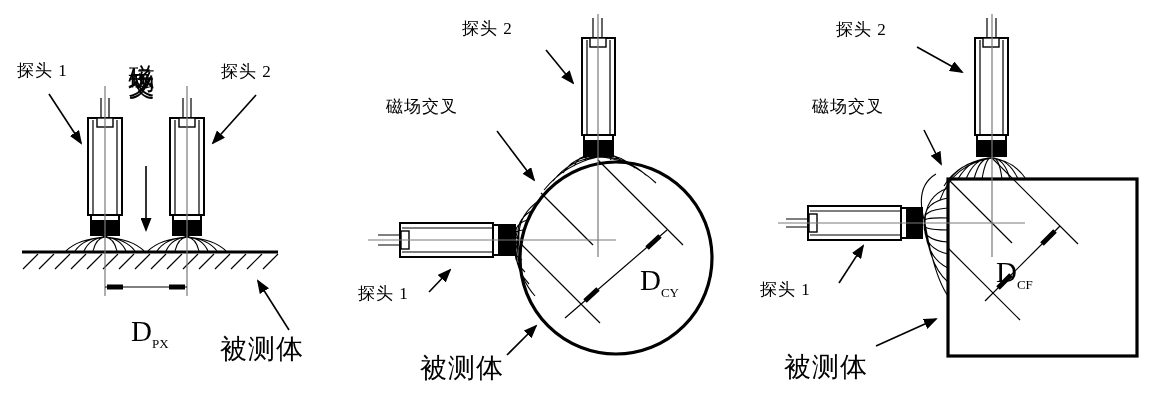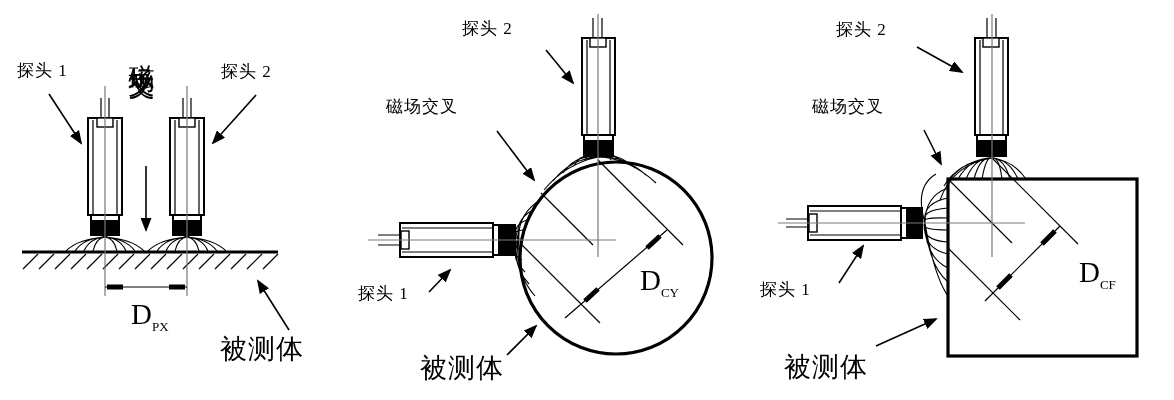--- a/index.html
+++ b/index.html
@@ -166,27 +166,27 @@
     <line class="s-leader" x1="924" y1="130" x2="941" y2="164" marker-end="url(#ah)"></line>
     <line class="s-leader" x1="839" y1="283" x2="863" y2="246" marker-end="url(#ah)"></line>
     <line class="s-leader" x1="876" y1="346" x2="936" y2="319" marker-end="url(#ah)"></line>
   </g>
 </svg>
 
   <div class="lbl" style="left:17px;top:62px">探头 1</div>
   <div class="lbl" style="left:221px;top:63px">探头 2</div>
   <div class="lbl vert" style="left:128px;top:44px">磁场交叉</div>
   <div class="lbl big" style="left:220px;top:335px">被测体</div>
-  <div class="dim-label" style="left:131px;top:298px"><span class="dim-base">D</span><span class="dim-sub">PX</span></div>
+  <div class="dim-label" style="left:131px;top:315px"><span class="dim-base">D</span><span class="dim-sub">PX</span></div>
 
   <div class="lbl" style="left:462px;top:20px">探头 2</div>
   <div class="lbl" style="left:386px;top:98px">磁场交叉</div>
   <div class="lbl" style="left:358px;top:285px">探头 1</div>
   <div class="lbl big" style="left:420px;top:354px">被测体</div>
   <div class="dim-label" style="left:640px;top:264px"><span class="dim-base">D</span><span class="dim-sub">CY</span></div>
 
   <div class="lbl" style="left:836px;top:21px">探头 2</div>
   <div class="lbl" style="left:812px;top:98px">磁场交叉</div>
   <div class="lbl" style="left:760px;top:281px">探头 1</div>
   <div class="lbl big" style="left:784px;top:353px">被测体</div>
-  <div class="dim-label" style="left:1079px;top:256px"><span class="dim-base">D</span><span class="dim-sub">CF</span></div>
+  <div class="dim-label" style="left:996px;top:256px"><span class="dim-base">D</span><span class="dim-sub">CF</span></div>
 
 </div>
 
 </body></html>

